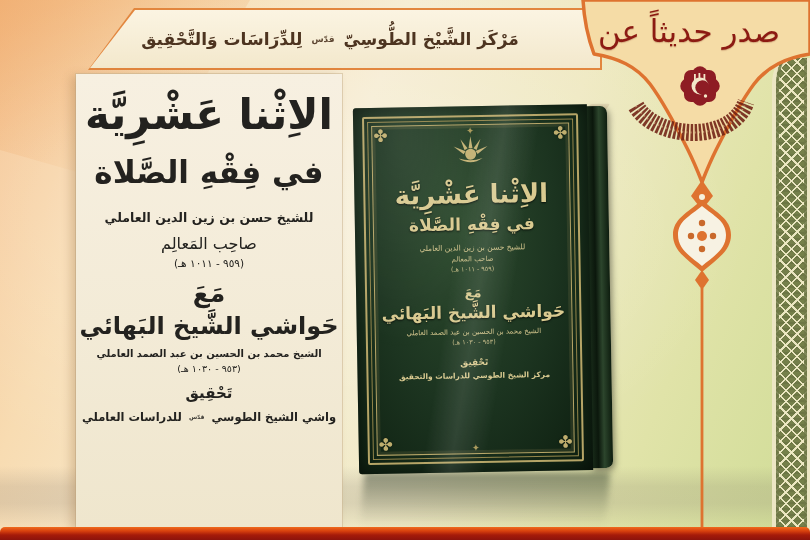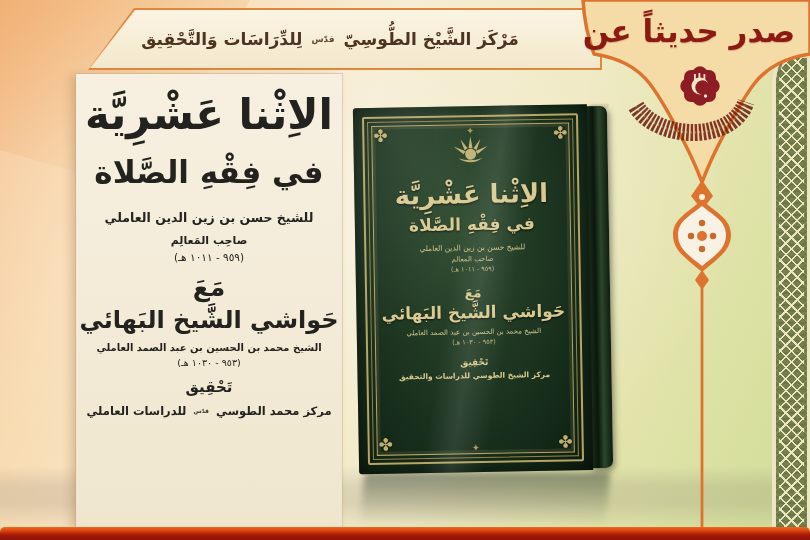--- a/index.html
+++ b/index.html
@@ -39,21 +39,21 @@
   .title-page{
     position:absolute;left:76px;top:74px;width:266px;height:454px;
     background:linear-gradient(180deg,#f7f0e1 0%,#f3ebd7 55%,#efe6cd 100%);
     box-shadow:-5px 2px 9px rgba(150,105,60,.30), 0 0 0 1px rgba(205,185,150,.55);
     display:flex;flex-direction:column;align-items:center;
     direction:rtl;color:#23221f;text-align:center;
   }
   .tp-title   {margin-top:8px;  font-size:42px;  font-weight:bold;line-height:1.55;letter-spacing:1px;}
   .tp-subtitle{margin-top:2px;  font-size:31px;  font-weight:bold;line-height:1.5;}
   .tp-author  {margin-top:14px; font-size:12.5px;font-weight:bold;}
-  .tp-epithet {margin-top:9px;  font-size:11px;font-weight:bold;}
+  .tp-epithet {margin-top:9px;  font-size:16px;font-weight:normal;}
   .tp-dates   {margin-top:4px;  font-size:10.5px;}
   .tp-with    {margin-top:10px; font-size:25px;  font-weight:bold;}
   .tp-glosses {margin-top:4px;  font-size:24px;  font-weight:bold;}
   .tp-glosser {margin-top:8px;  font-size:10px;  font-weight:bold;}
   .tp-gdates  {margin-top:4px;  font-size:9.5px;}
   .tp-tahqiq  {margin-top:10px; font-size:15px;  font-weight:bold;}
   .tp-editor  {margin-top:8px;  font-size:11.5px;font-weight:bold;white-space:nowrap;}
   
   .green-strip{
     position:absolute;left:772px;top:58px;width:38px;height:482px;
@@ -64,21 +64,21 @@
       repeating-linear-gradient(0deg, rgba(0,0,0,.08) 0 2px, rgba(0,0,0,0) 2px 6px);
     border-left:4px solid #ece6c4;border-right:3px solid #ece6c4;
     box-shadow:inset 3px 0 0 rgba(110,120,70,.85), inset -3px 0 0 rgba(110,120,70,.85);
     border-top-left-radius:14px 26px;
   }
   
   .arch-svg{position:absolute;left:580px;top:0;width:230px;height:540px;}
   
   .badge-label{
     position:absolute;left:580px;top:13px;width:218px;text-align:center;
-    direction:rtl;font-size:31px;font-weight:bold;color:#8c1a12;
+    direction:rtl;font-size:31px;font-weight:normal;color:#8c1a12;
     text-shadow:0 1px 1px rgba(120,40,20,.25);white-space:nowrap;
   }
   
   .floor-band{
     position:absolute;left:0;top:466px;width:810px;height:64px;
     background:linear-gradient(180deg, rgba(0,0,0,0) 0%, rgba(105,96,90,.16) 32%, rgba(125,115,105,.20) 58%, rgba(0,0,0,0) 100%);
   }
   .book-reflection{
     position:absolute;left:362px;top:472px;width:246px;height:54px;
     background:linear-gradient(180deg, rgba(28,44,30,.45), rgba(28,44,30,.12) 62%, rgba(28,44,30,0));
@@ -169,21 +169,21 @@
     <div class="tp-subtitle">في فِقْهِ الصَّلاة</div>
     <div class="tp-author">للشيخ حسن بن زين الدين العاملي</div>
     <div class="tp-epithet">صاحِب المَعالِم</div>
     <div class="tp-dates">(٩٥٩ - ١٠١١ هـ)</div>
     <div class="tp-with">مَعَ</div>
     <div class="tp-glosses">حَواشي الشَّيخ البَهائي</div>
     <div class="tp-glosser">الشيخ محمد بن الحسين بن عبد الصمد العاملي</div>
     <div class="tp-gdates">(٩٥٣ - ١٠٣٠ هـ)</div>
     <div class="tp-tahqiq">تَحْقِيق</div>
     <div class="tp-editor">
-      <span>مركز محمد الطوسي</span>
+      <span>واشي الشيخ الطوسي</span>
       <span class="hon">قدّس</span>
       <span>للدراسات العاملي</span>
     </div>
   </div>
 
   <div class="green-strip"></div>
 
   <svg class="arch-svg" viewBox="0 0 230 540" aria-hidden="true">
     <path d="M 3,0 L 230,0 L 230,54
              C 206,58 188,66 174,84

